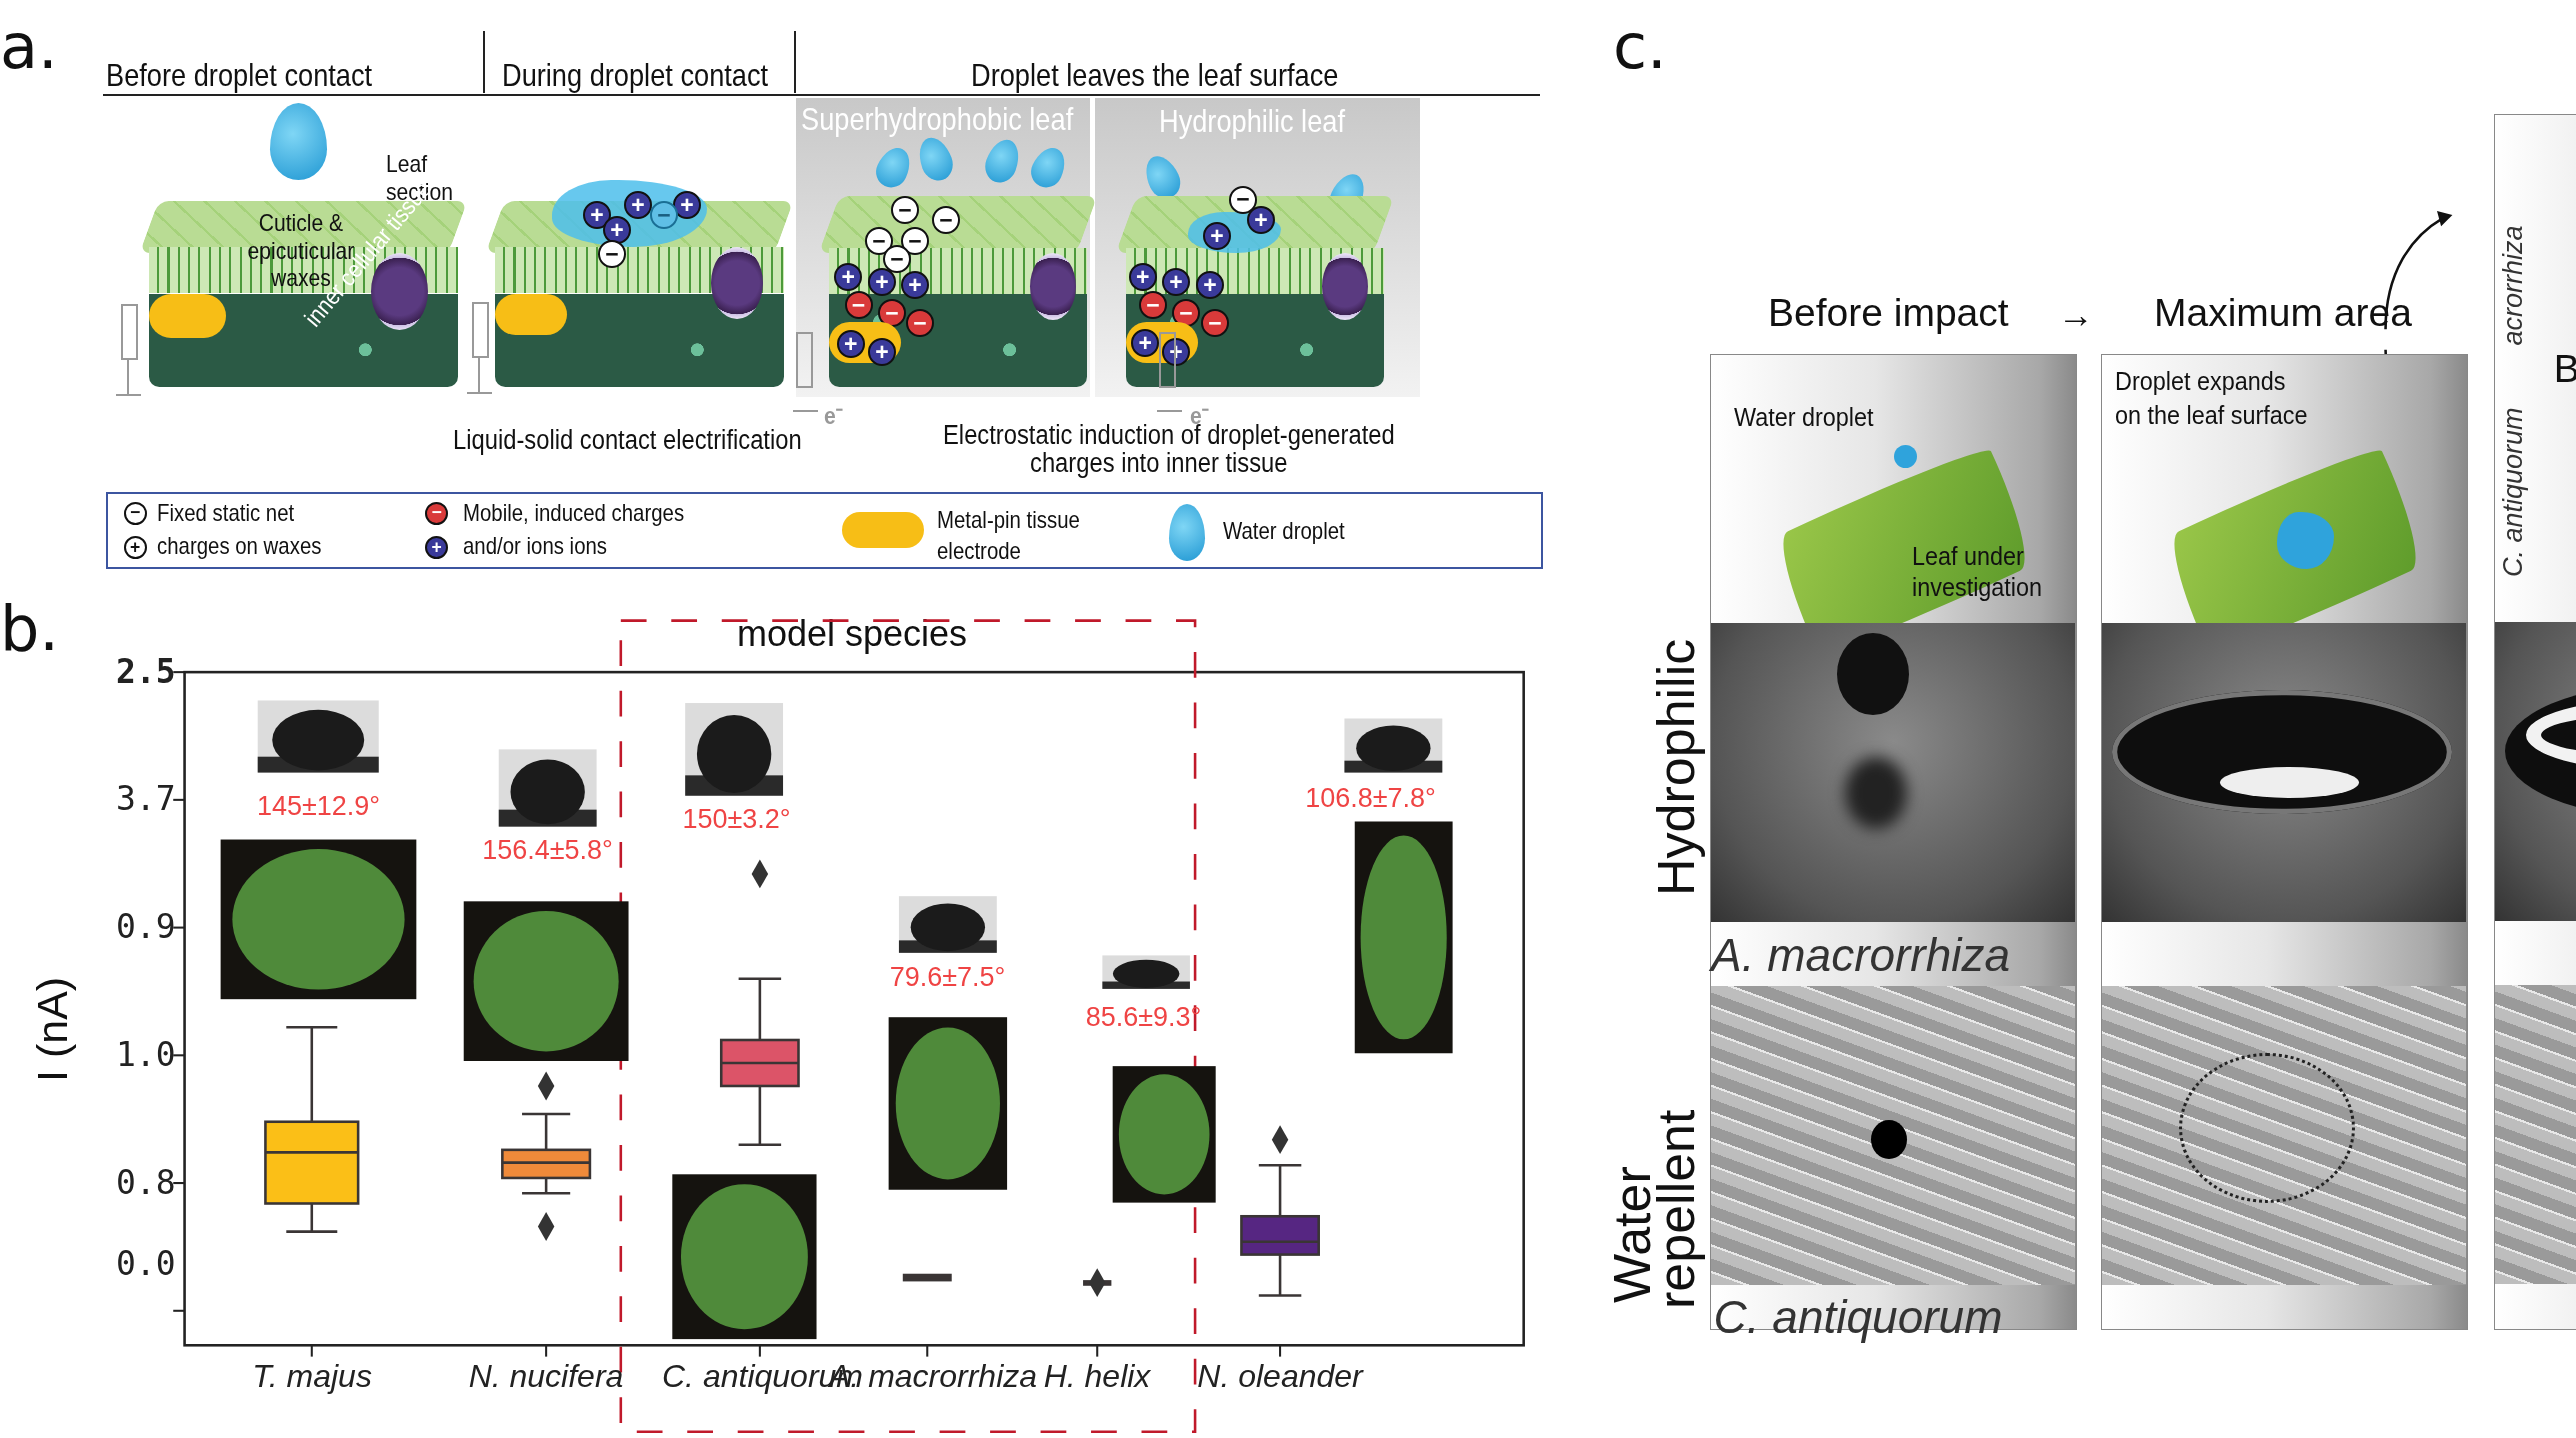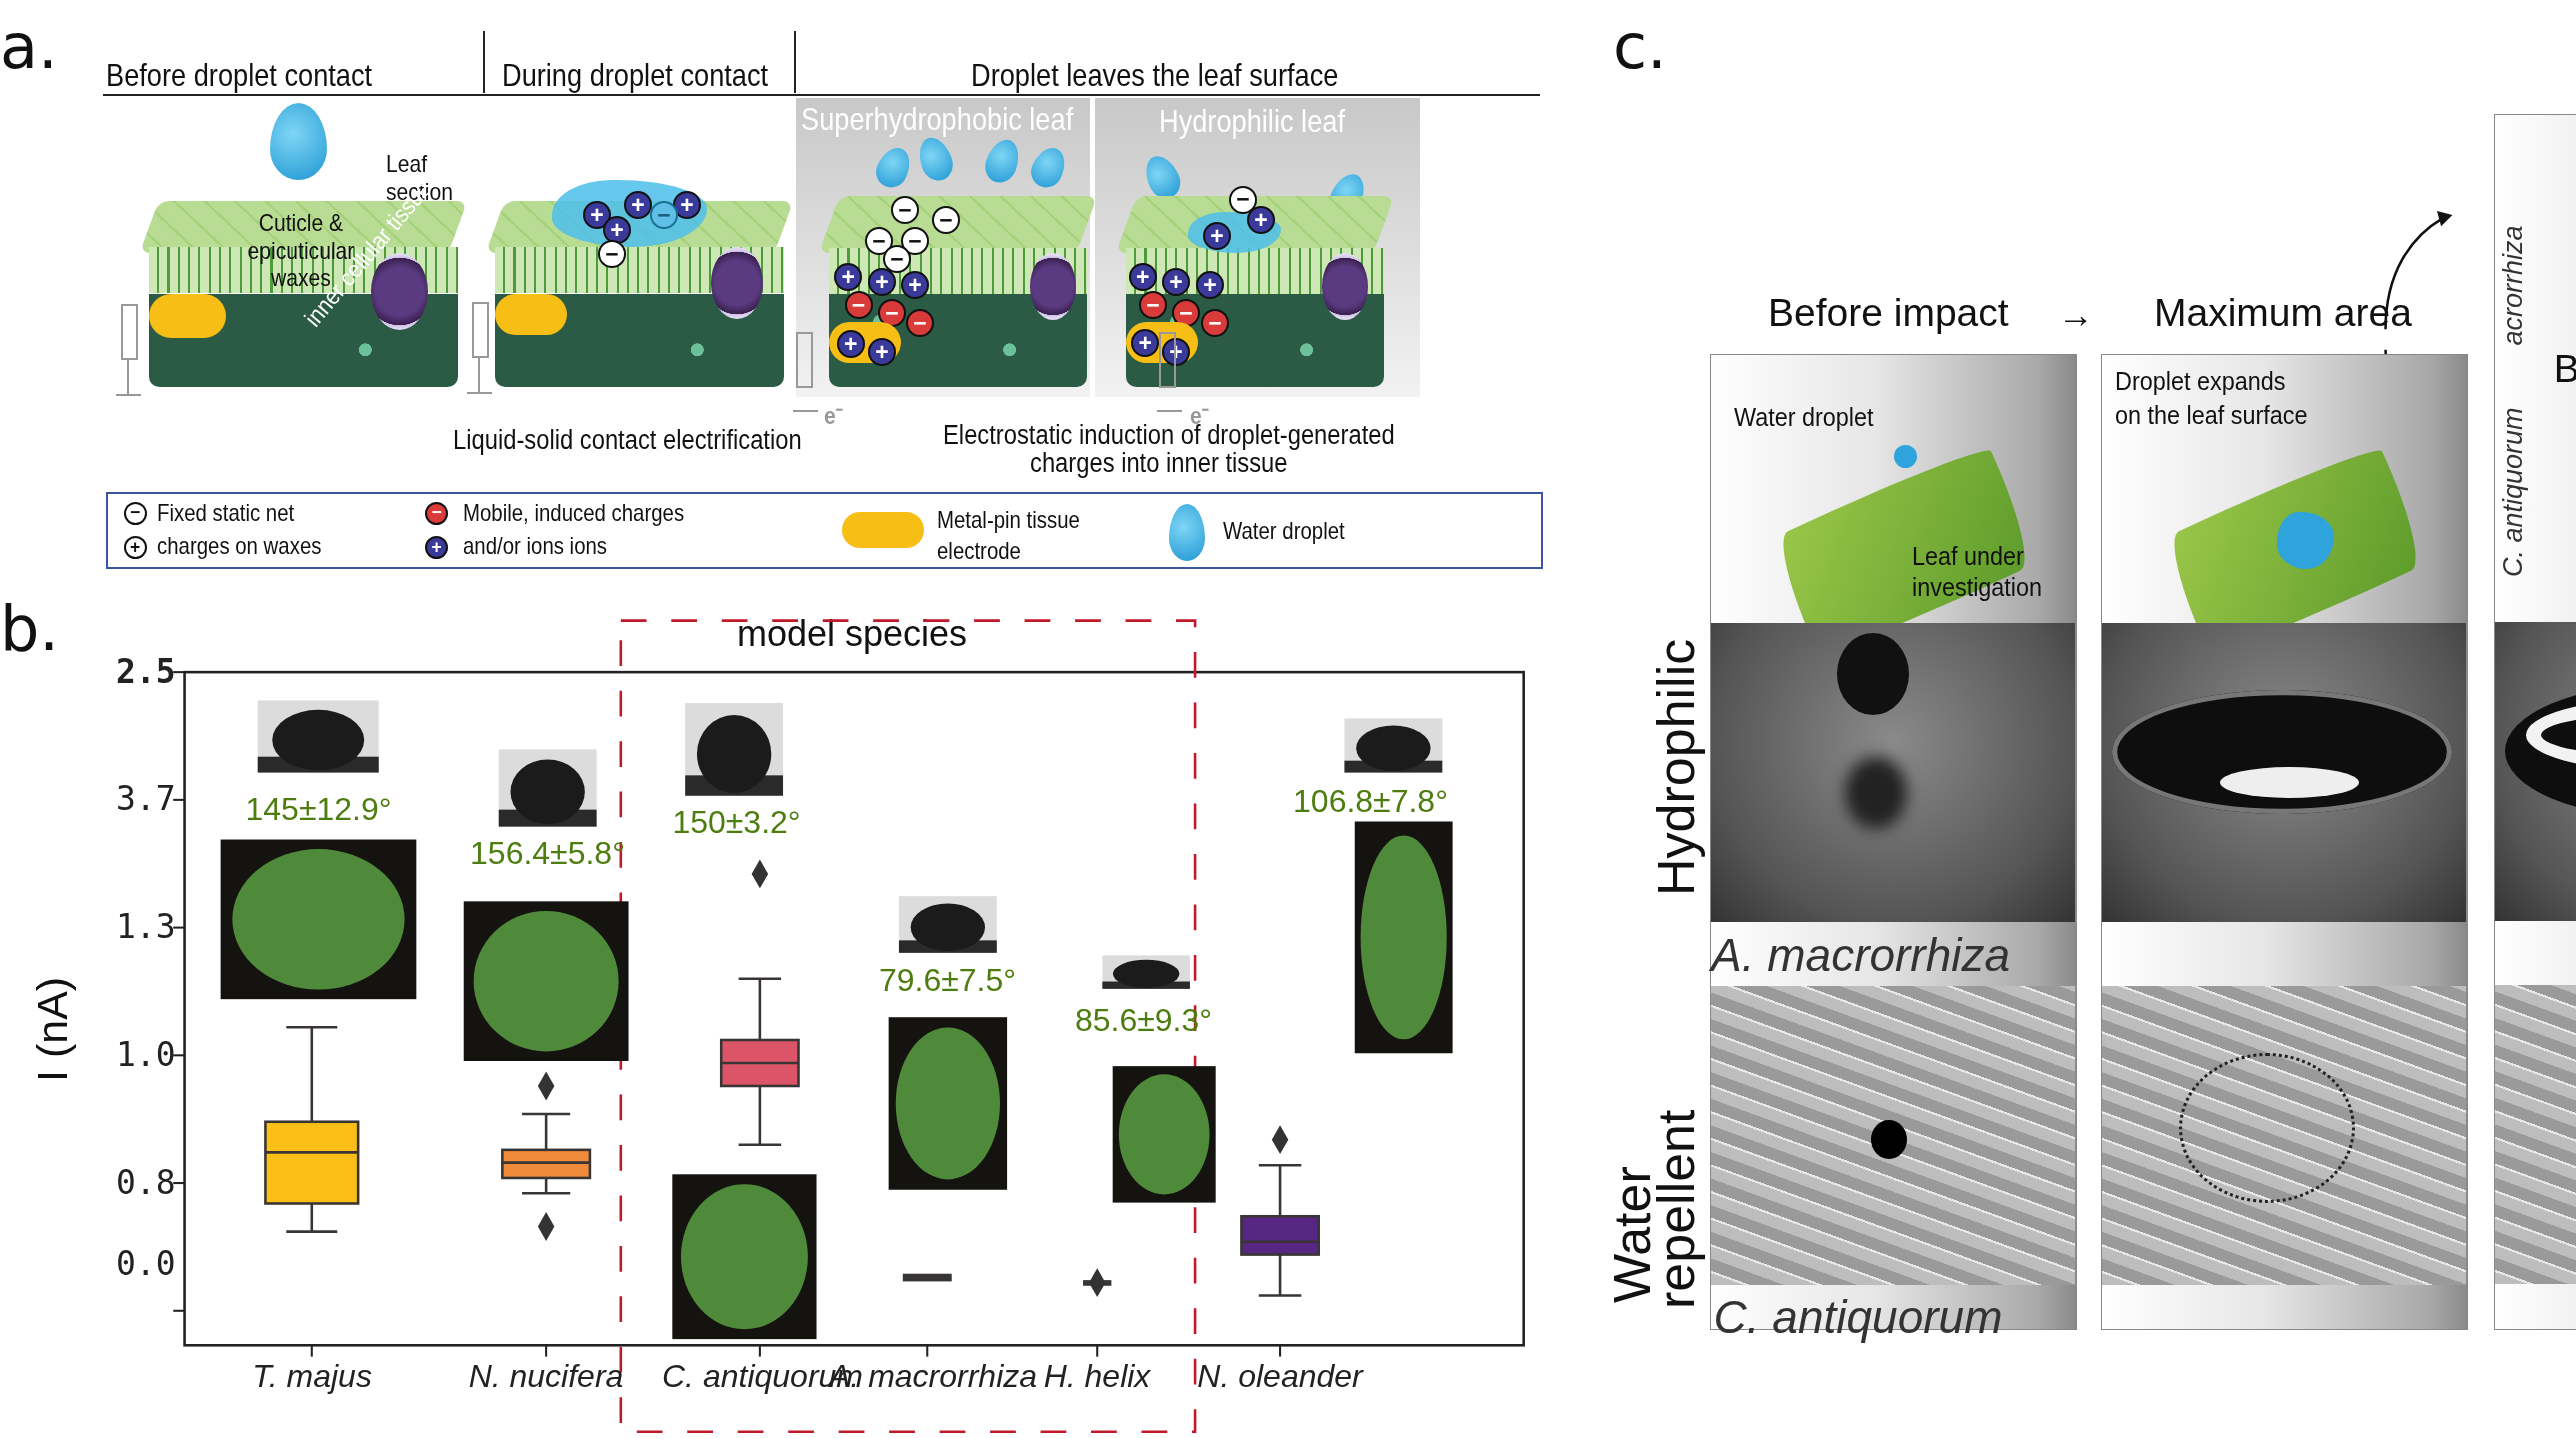--- a/index.html
+++ b/index.html
@@ -28,21 +28,21 @@
   .label-txt{font-size:24px;line-height:1.15;transform:scaleX(0.88);transform-origin:left top;white-space:nowrap;}
   .resistor{border:2.1px solid #999;width:13.4px;height:52px;}
   .wire{background:#999;}
   .gnd{height:2.1px;background:#999;}
   .legend-box{border:2.1px solid #3c55a0;box-sizing:border-box;background:#fff;}
   .legend-txt{font-size:24px;line-height:1.3;transform:scaleX(0.85);transform-origin:left top;white-space:nowrap;}
   
   .b-title{font-size:36px;}
   .tick-lbl{font-family:"DejaVu Sans Mono",monospace;font-size:33px;color:#222;}
   .x-lbl{font-size:32px;font-style:italic;color:#222;white-space:nowrap;}
-  .angle{font-size:32px;color:#4d7c0f;white-space:nowrap;}
+  .angle{font-size:27px;color:#ef4444;white-space:nowrap;}
   
   .c-head{font-size:39px;white-space:nowrap;}
   .c-small{font-size:26px;line-height:1.3;white-space:nowrap;transform:scaleX(0.9);transform-origin:left top;}
   .grad{background:linear-gradient(90deg,#ffffff 0%,#e6e6e6 45%,#a8a8a8 90%,#8a8a8a 100%);border:1.5px solid #888;box-sizing:border-box;}
   .bw-photo{background:radial-gradient(ellipse at 50% 40%,#8a8a8a,#555 70%,#333);}
   .bw-leaf{background:repeating-linear-gradient(20deg,#bdbdbd 0 11.3px,#e8e8e8 11.3px 13.4px,#9a9a9a 13.4px 25px);}
   .green-leaf{background:linear-gradient(135deg,#9cc84a,#5c9a2a);border-radius:10% 90% 10% 90%/90% 10% 90% 10%;}
   .rot-lbl{font-size:52px;white-space:nowrap;transform:rotate(-90deg);transform-origin:left top;}
   .species-row{font-size:46px;font-style:italic;color:#333;white-space:nowrap;}
   .species-vert{font-size:27px;font-style:italic;color:#333;white-space:nowrap;transform:rotate(-90deg);transform-origin:left top;}
@@ -319,21 +319,21 @@
     <div class="abs x-lbl" style="left: 448px; width: 196px; text-align: center; top: 1358px;">N. nucifera</div>
     <div class="abs x-lbl" style="left: 662px; width: 196px; text-align: center; top: 1358px;">C. antiquorum</div>
     <div class="abs x-lbl" style="left: 829px; width: 196px; text-align: center; top: 1358px;">A. macrorrhiza</div>
     <div class="abs x-lbl" style="left: 999px; width: 196px; text-align: center; top: 1358px;">H. helix</div>
     <div class="abs x-lbl" style="left: 1182px; width: 196px; text-align: center; top: 1358px;">N. oleander</div>
   </div>
 <div id="y-labels">
     <div class="abs tick-lbl" style="left: 116px; top: 1244px;">0.0</div>
     <div class="abs tick-lbl" style="left: 116px; top: 1163px;">0.8</div>
     <div class="abs tick-lbl" style="left: 116px; top: 1035px;">1.0</div>
-    <div class="abs tick-lbl" style="left: 116px; top: 907px;">1.3</div>
+    <div class="abs tick-lbl" style="left: 116px; top: 907px;">0.9</div>
     <div class="abs tick-lbl" style="left: 116px; top: 779px;">3.7</div>
     <div class="abs tick-lbl" style="left: 116px; top: 652px; font-weight: bold;">2.5</div>
   </div>
 
 <div class="abs panel-letter" style="left:1613px;top:15.5px;">c.</div>
 
 <div class="abs c-head" style="left:1768px;top:291px;">Before impact</div>
 <div class="abs c-head arrow" style="left:2058px;top:294px;">→</div>
 <div class="abs c-head" style="left:2154px;top:291px;">Maximum area</div>
 

